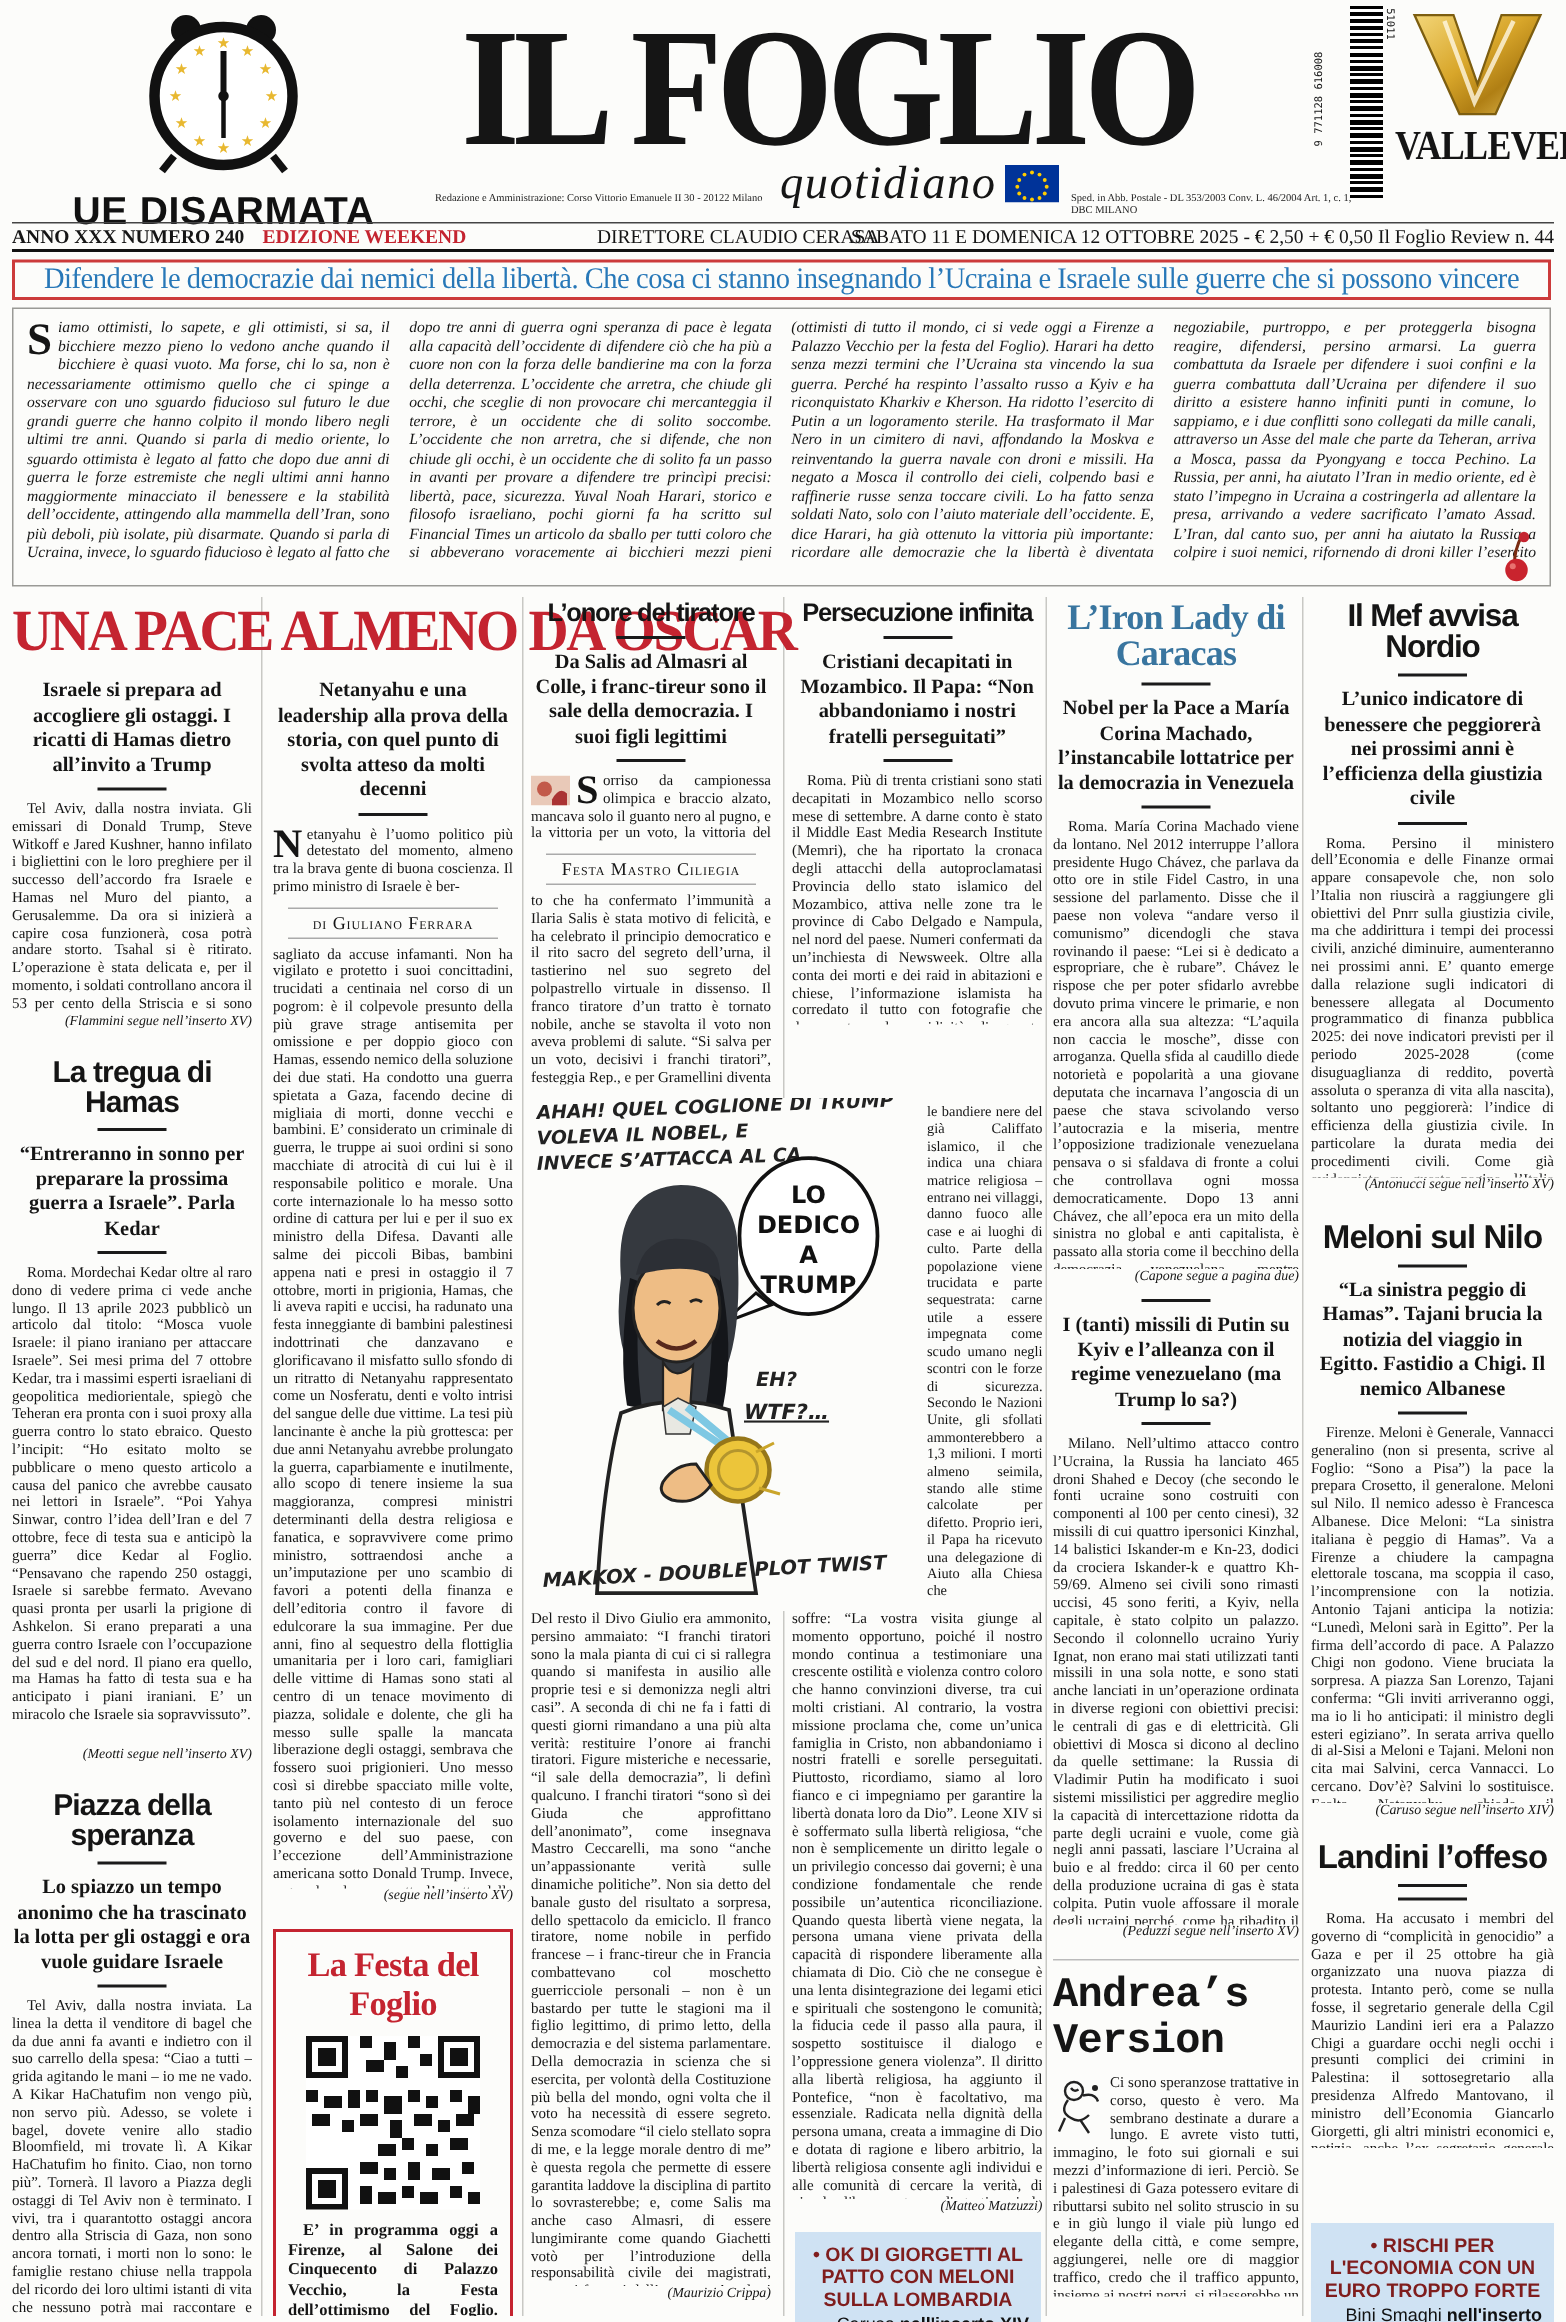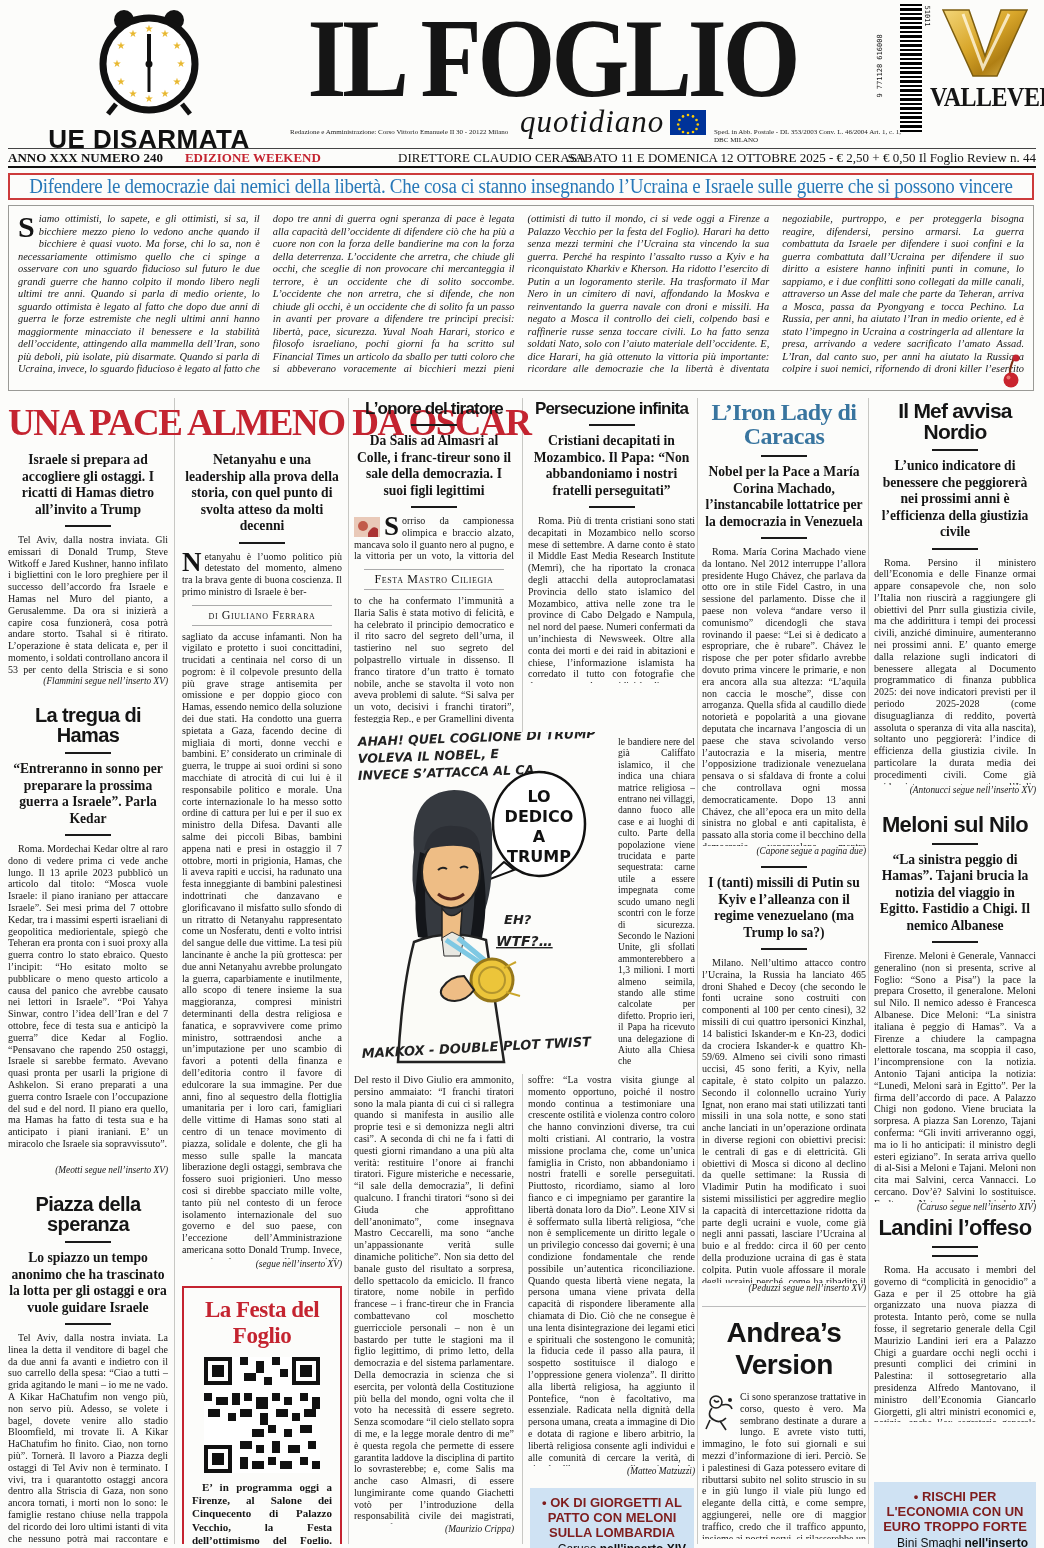--- a/index.html
+++ b/index.html
@@ -26,21 +26,21 @@
                font-size:7px;white-space:nowrap;}
   .barcode-issue{position:absolute;left:22px;top:8px;transform:rotate(90deg);font-family:"DejaVu Sans Mono",monospace;font-size:7px;}
   .valleverde{position:absolute;left:930px;top:6px;width:110px;text-align:center;}
   .valleverde-label{font-family:"Liberation Serif",serif;font-weight:bold;font-size:24px;
                     letter-spacing:-.5px;transform:scaleY(1.15);margin-top:0;}
 
   
   .edition-bar{position:absolute;left:8px;top:148px;width:1028px;height:20px;
                border-top:1px solid #444;border-bottom:2px solid #111;
                display:flex;align-items:center;font-size:13px;}
-  .edition-bar .issue{font-weight:bold;margin-right:22px;}
+  .edition-bar .issue{font-weight:bold;margin-right:12px;}
   .edition-bar .edition{color:#c42430;font-weight:bold;}
   .edition-bar .director{position:absolute;left:390px;}
   .edition-bar .dateprice{position:absolute;right:0;font-weight:normal;text-align:right;}
 
   
   .banner{position:absolute;left:8px;top:173px;width:1026px;height:27px;border:2px solid #cc3b3b;
           display:flex;align-items:center;justify-content:center;}
   .banner-text{color:#2878b8;font-size:19px;letter-spacing:-.3px;white-space:nowrap;transform:scaleY(1.05);}
 
   
@@ -55,21 +55,21 @@
   .col{position:absolute;overflow:hidden;}
   .lead-headline{position:absolute;left:8px;top:400px;width:338px;text-align:center;
                  color:#c42430;font-weight:bold;font-size:37px;letter-spacing:-1.5px;
                  transform:scaleY(1.05);white-space:nowrap;}
   .h-sans{font-family:"Liberation Sans",sans-serif;font-weight:bold;text-align:center;
           font-size:17px;letter-spacing:-.8px;line-height:1.0;margin:0;}
   .h-sans-sm{font-family:"Liberation Sans",sans-serif;font-weight:bold;text-align:center;
              font-size:20px;letter-spacing:-.6px;line-height:1.0;margin:0;}
   .h-serif-blue{font-family:"Liberation Serif",serif;color:#39759f;text-align:center;
                 font-size:24px;letter-spacing:-.5px;line-height:1.0;margin:0;}
-  .h-andrea{font-family:Liberation Sans, sans-serif;font-size:28px;text-align:center;letter-spacing:-.5px;margin:10px;}
+  .h-andrea{font-family:Liberation Mono, monospace;font-size:28px;text-align:left;letter-spacing:-.5px;margin:0;}
   .standfirst{font-weight:bold;font-size:13.6px;line-height:16.5px;text-align:center;margin:0 1px;}
   .mrule{width:46px;height:2px;background:#1a1a1a;margin:7px auto;}
   .body{font-size:10px;line-height:11.8px;text-align:justify;overflow:hidden;text-indent:10px;}
   .body.noind{text-indent:0;}
   .dropcap::first-letter{float:left;font-size:27px;line-height:23px;padding:0 3px 0 0;font-weight:bold;text-indent:0;}
   .credit{font-style:italic;font-size:9.3px;text-align:right;height:13px;overflow:hidden;}
   .byline{font-variant:small-caps;text-align:center;font-size:12px;letter-spacing:.6px;
           border-top:1px solid #aaa;border-bottom:1px solid #aaa;padding:2px 0;margin:4px 10px 5px;}
   .hr-col{border:0;border-top:1px solid #bbb;margin:10px 0 8px;}
 
@@ -408,21 +408,21 @@
     <div class="body" style="height:228px" data-interactable="false">Roma. Persino il ministero dell’Economia e delle Finanze ormai appare consapevole che, non solo l’Italia non riuscirà a raggiungere gli obiettivi del Pnrr sulla giustizia civile, ma che addirittura i tempi dei processi civili, anziché diminuire, aumenteranno nei prossimi anni. E’ quanto emerge dalla relazione sugli indicatori di benessere allegata al Documento programmatico di finanza pubblica 2025: dei nove indicatori previsti per il periodo 2025-2028 (come disuguaglianza di reddito, povertà assoluta o speranza di vita alla nascita), soltanto uno peggiorerà: l’indice di efficienza della giustizia civile. In particolare la durata media dei procedimenti civili. Come già evidenziato su queste pagine, l’Italia appare a dir poco in affanno in vista della scadenza dei target concordati con l’Unione europea sulla giustizia civile.</div>
     <div class="credit" data-interactable="false">(Antonucci segue nell’inserto XV)</div>
 
     <h2 class="h-sans-sm" style="margin-top:16px;font-size:22px" data-interactable="false">Meloni sul Nilo</h2>
     <div class="mrule" data-interactable="false"></div>
     <div class="standfirst" data-interactable="false">“La sinistra peggio di Hamas”. Tajani brucia la notizia del viaggio in Egitto. Fastidio a Chigi. Il nemico Albanese</div>
     <div class="mrule" data-interactable="false"></div>
     <div class="body" style="height:252px" data-interactable="false">Firenze. Meloni è Generale, Vannacci generalino (non si presenta, scrive al Foglio: “Sono a Pisa”) la pace la prepara Crosetto, il generalone. Meloni sul Nilo. Il nemico adesso è Francesca Albanese. Dice Meloni: “La sinistra italiana è peggio di Hamas”. Va a Firenze a chiudere la campagna elettorale toscana, ma scoppia il caso, l’incomprensione con la notizia. Antonio Tajani anticipa la notizia: “Lunedì, Meloni sarà in Egitto”. Per la firma dell’accordo di pace. A Palazzo Chigi non godono. Viene bruciata la sorpresa. A piazza San Lorenzo, Tajani conferma: “Gli inviti arriveranno oggi, ma io li ho anticipati: il ministro degli esteri egiziano”. In serata arriva quello di al-Sisi a Meloni e Tajani. Meloni non cita mai Salvini, cerca Vannacci. Lo cercano. Dov’è? Salvini lo sostituisce. Esalta Netanyahu, chiede il licenziamento di Albanese dall’Onu: “Non rompere i coglioni”. Meloni in mezzo a Salvini e Tajani è la donna con l’ermellino.</div>
     <div class="credit" data-interactable="false">(Caruso segue nell’inserto XIV)</div>
 
-    <h2 class="h-sans-sm" style="margin-top:2px;font-size:22px" data-interactable="false">Landini l’offeso</h2>
+    <h2 class="h-sans-sm" style="margin-top:12px;font-size:22px" data-interactable="false">Landini l’offeso</h2>
     <div class="mrule" data-interactable="false"></div>
     <div class="mrule" data-interactable="false"></div>
     <div class="body" style="height:158px" data-interactable="false">Roma. Ha accusato i membri del governo di “complicità in genocidio” a Gaza e per il 25 ottobre ha già organizzato una nuova piazza di protesta. Intanto però, come se nulla fosse, il segretario generale della Cgil Maurizio Landini ieri era a Palazzo Chigi a guardare occhi negli occhi i presunti complici dei crimini in Palestina: il sottosegretario alla presidenza Alfredo Mantovano, il ministro dell’Economia Giancarlo Giorgetti, gli altri ministri economici e, notizia, anche l’ex segretario generale della Cisl Luigi Sbarra, per la prima volta a questi incontri dall’altro lato della barricata, come sottosegretario. “E’ stato un incontro offensivo e dannoso”. Un dialogo, anche se non impossibile, c’è.</div>
 
   </div>
 
   <div class="teaser t-right" data-interactable="false">
     <div class="teaser-title" data-interactable="false">RISCHI PER L'ECONOMIA CON UN EURO TROPPO FORTE</div>
     <div class="teaser-credit" data-interactable="false"><span data-interactable="false">Bini Smaghi </span><b data-interactable="false">nell'inserto XV</b></div>
   </div>

